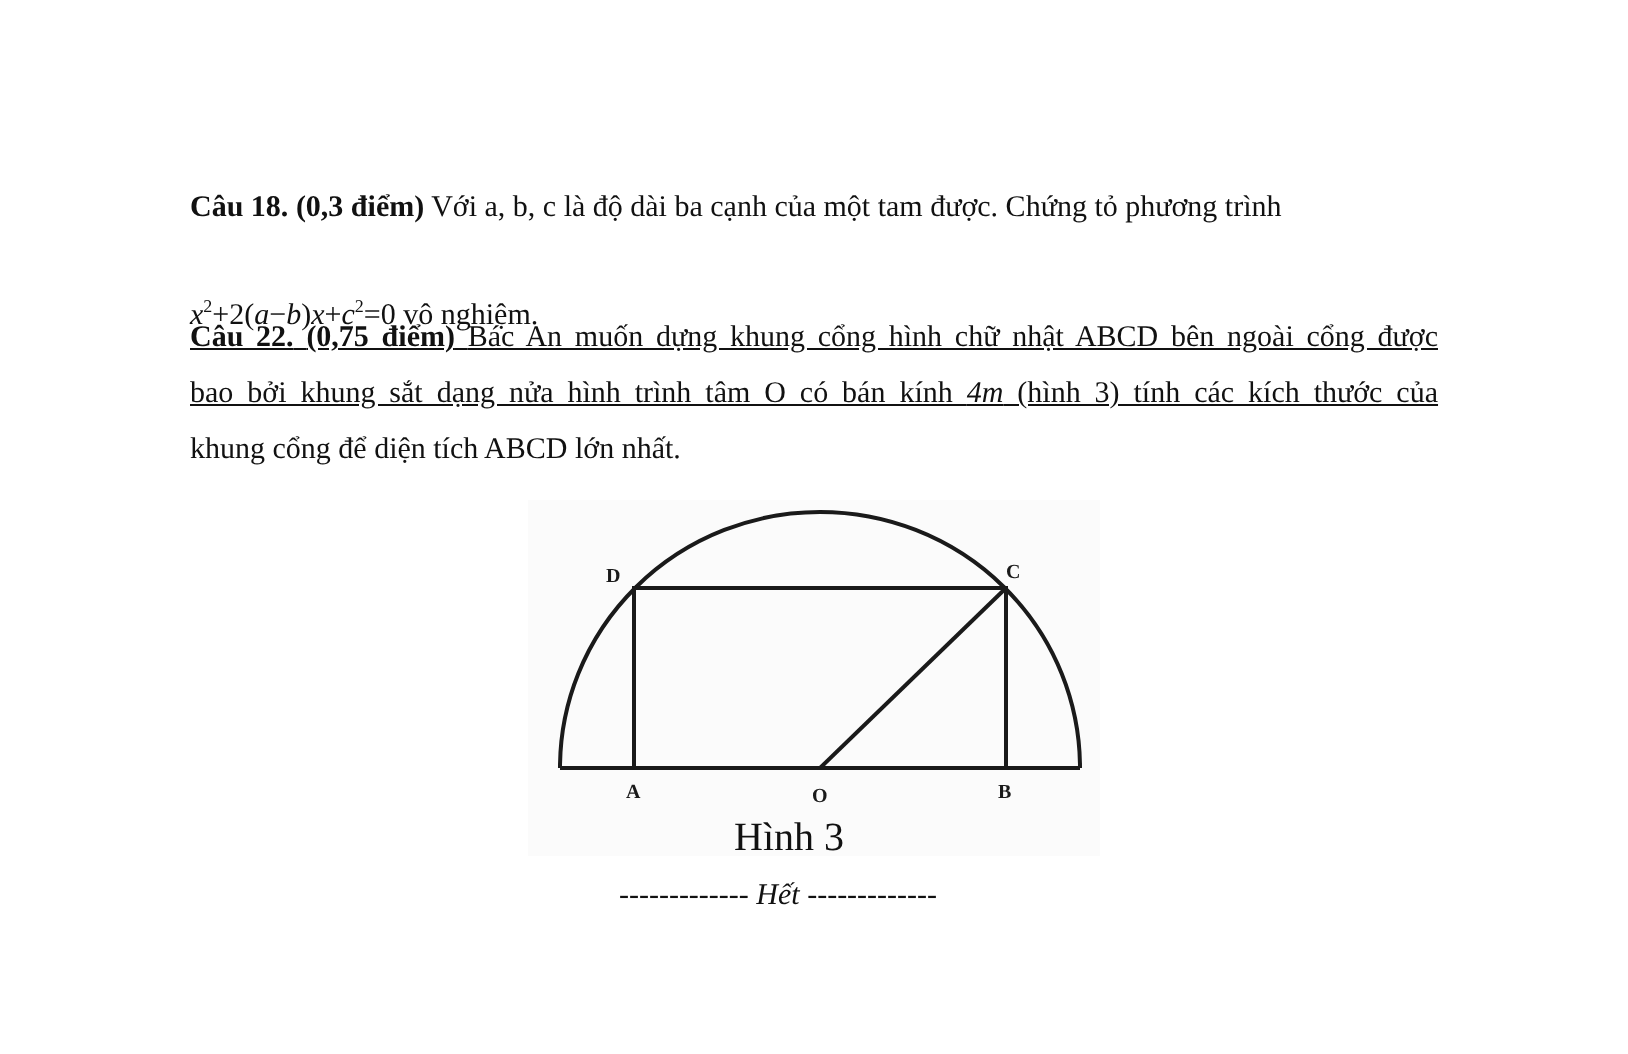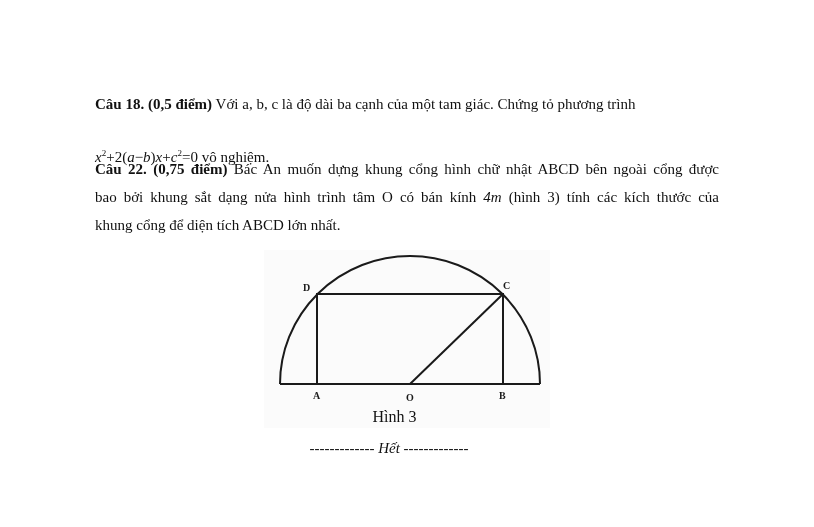--- a/index.html
+++ b/index.html
@@ -1,35 +1,35 @@
 <!DOCTYPE html>
 <html><head>
 <meta charset="utf-8">
 <style>
   html, body { margin: 0; padding: 0; background: #ffffff; }
   body { width: 814px; height: 527px; position: relative; overflow: hidden;
          font-family: "Liberation Serif", serif; color: #111; }
   .line { position: absolute; left: 95px; font-size: 15px; white-space: nowrap; }
-  .justify { width: 624px; text-align: justify; text-align-last: justify; white-space: normal; }
+  .justify { width: 624px; text-align: justify; text-align-last: justify; white-space: normal; text-decoration: underline; }
   b { font-weight: bold; }
   .math { font-style: italic; }
   .math .up { font-style: normal; }
   sup { font-size: 9px; vertical-align: 6px; font-style: normal; }
   .fig { position: absolute; left: 264px; top: 250px; width: 286px; height: 178px; background: #fbfbfb; }
-  .caption { position: absolute; left: 0; width: 789px; top: 408px; text-align: center; font-size: 16px; }
+  .caption { position: absolute; left: 0; width: 789px; top: 408px; text-align: center; font-size: 20px; }
   .end { position: absolute; left: 0; width: 778px; top: 440px; text-align: center; font-size: 15px; }
   .end i { font-style: italic; }
 </style>
 </head>
 <body>
 
 <div class="line" style="top:96px;">
   <b>Câu 18.</b>
-  <b>(0,5 điểm)</b>
-  <span>Với a, b, c là độ dài ba cạnh của một tam giác. Chứng tỏ phương trình</span>
+  <b>(0,3 điểm)</b>
+  <span>Với a, b, c là độ dài ba cạnh của một tam được. Chứng tỏ phương trình</span>
 </div>
 
 <div class="line" style="top:126px;margin-top:22px;">
   <span class="math"><span>x</span><sup>2</sup><span class="up">+2(</span><span>a</span><span class="up">−</span><span>b</span><span class="up">)</span><span>x</span><span class="up">+</span><span>c</span><sup>2</sup><span class="up">=0</span></span><span> vô nghiệm.</span>
 </div>
 
 <div class="line justify" style="top:161px;">
   <b>Câu 22.</b>
   <b>(0,75 điểm)</b>
   <span>Bác An muốn dựng khung cổng hình chữ nhật ABCD bên ngoài cổng được</span>

